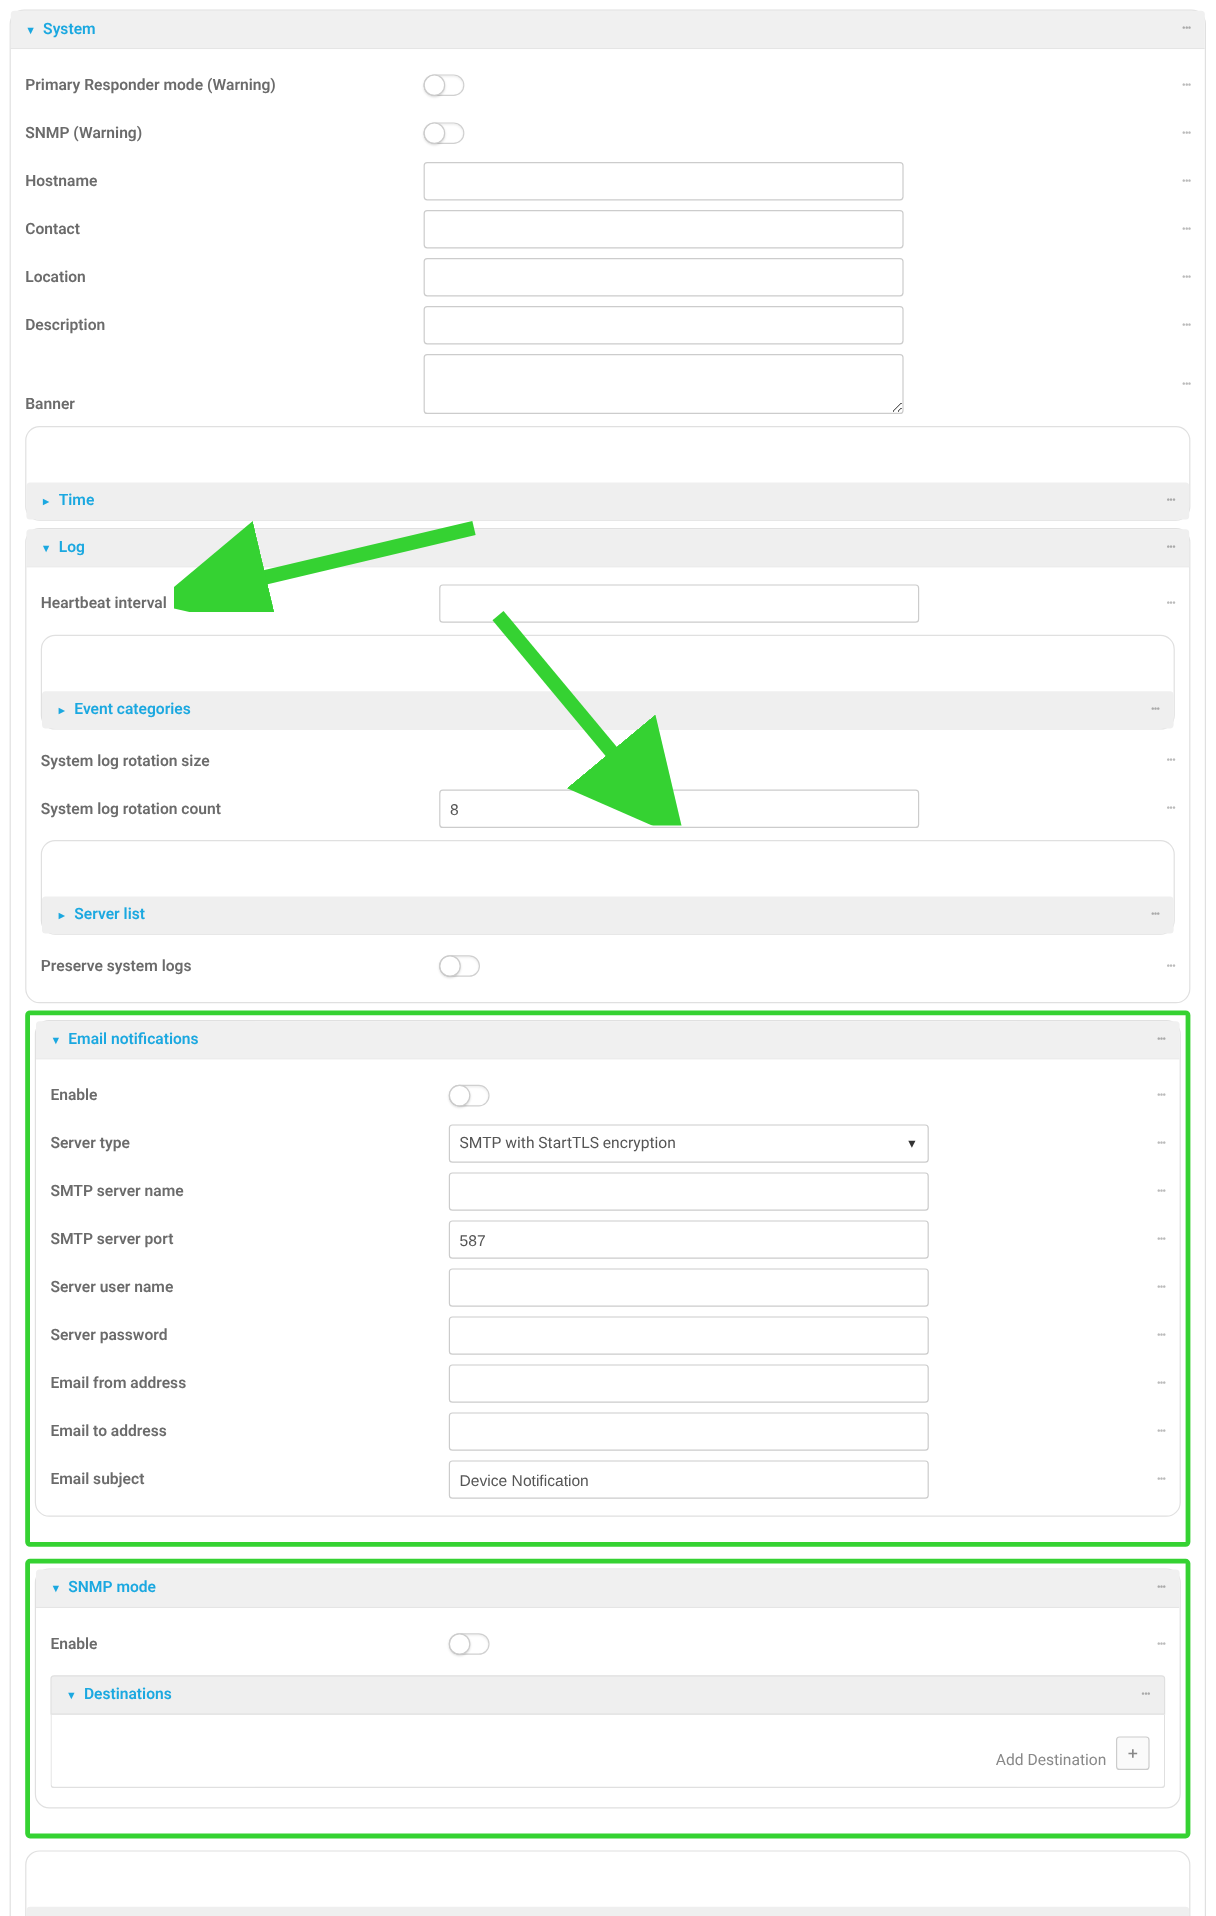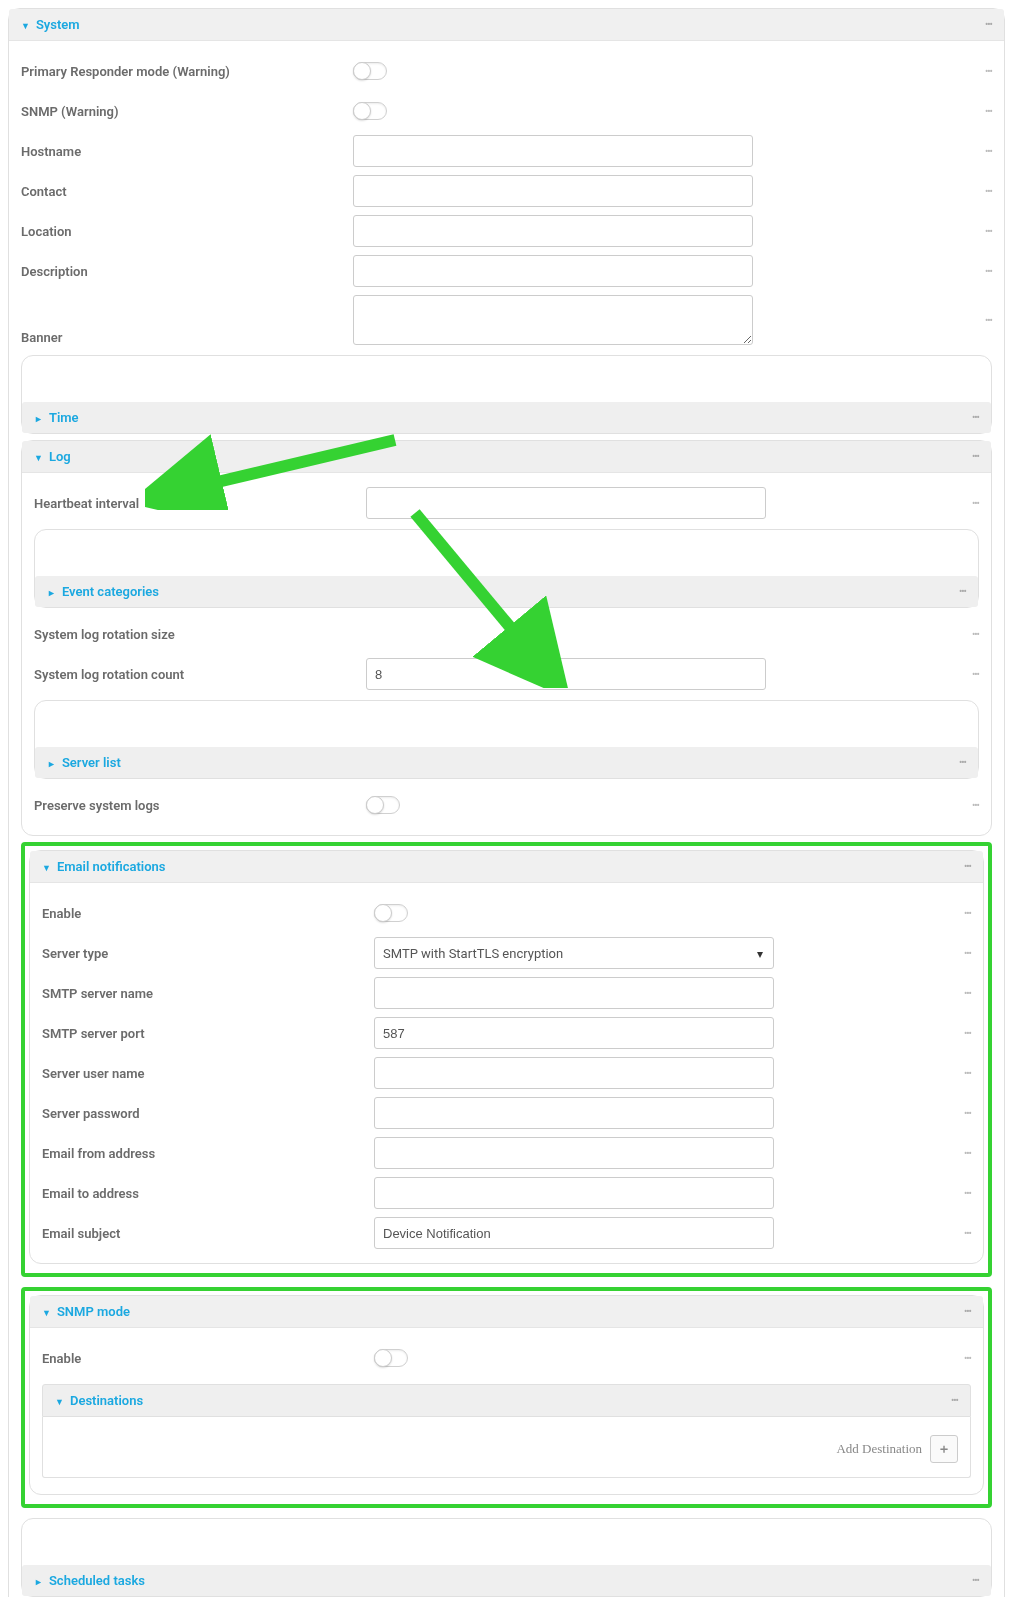--- a/index.html
+++ b/index.html
@@ -142,35 +142,34 @@
     .nested .panel-header {
       background: #efefef;
     }
     .highlight-green {
       border: 4px solid #35d232;
       border-radius: 4px;
       padding: 4px;
       margin-bottom: 10px;
     }
     .highlight-green .panel {
-      margin-bottom: 5px;
+      margin-bottom: 17px;
     }
     .select-caret::after {
       content: "▾";
       font-size: 12px;
       color: #333;
     }
     .add-footer {
       display: flex;
       justify-content: flex-end;
-      align-items: center;
+      align-items: flex-end;
       gap: 8px;
       padding: 12px 4px 6px;
       color: #888;
-      font-family: Liberation Serif, serif;
     }
     .plus-btn {
       width: 28px;
       height: 28px;
       border: 1px solid #ccc;
       border-radius: 3px;
       background: #fafafa;
       display: flex;
       align-items: center;
       justify-content: center;

